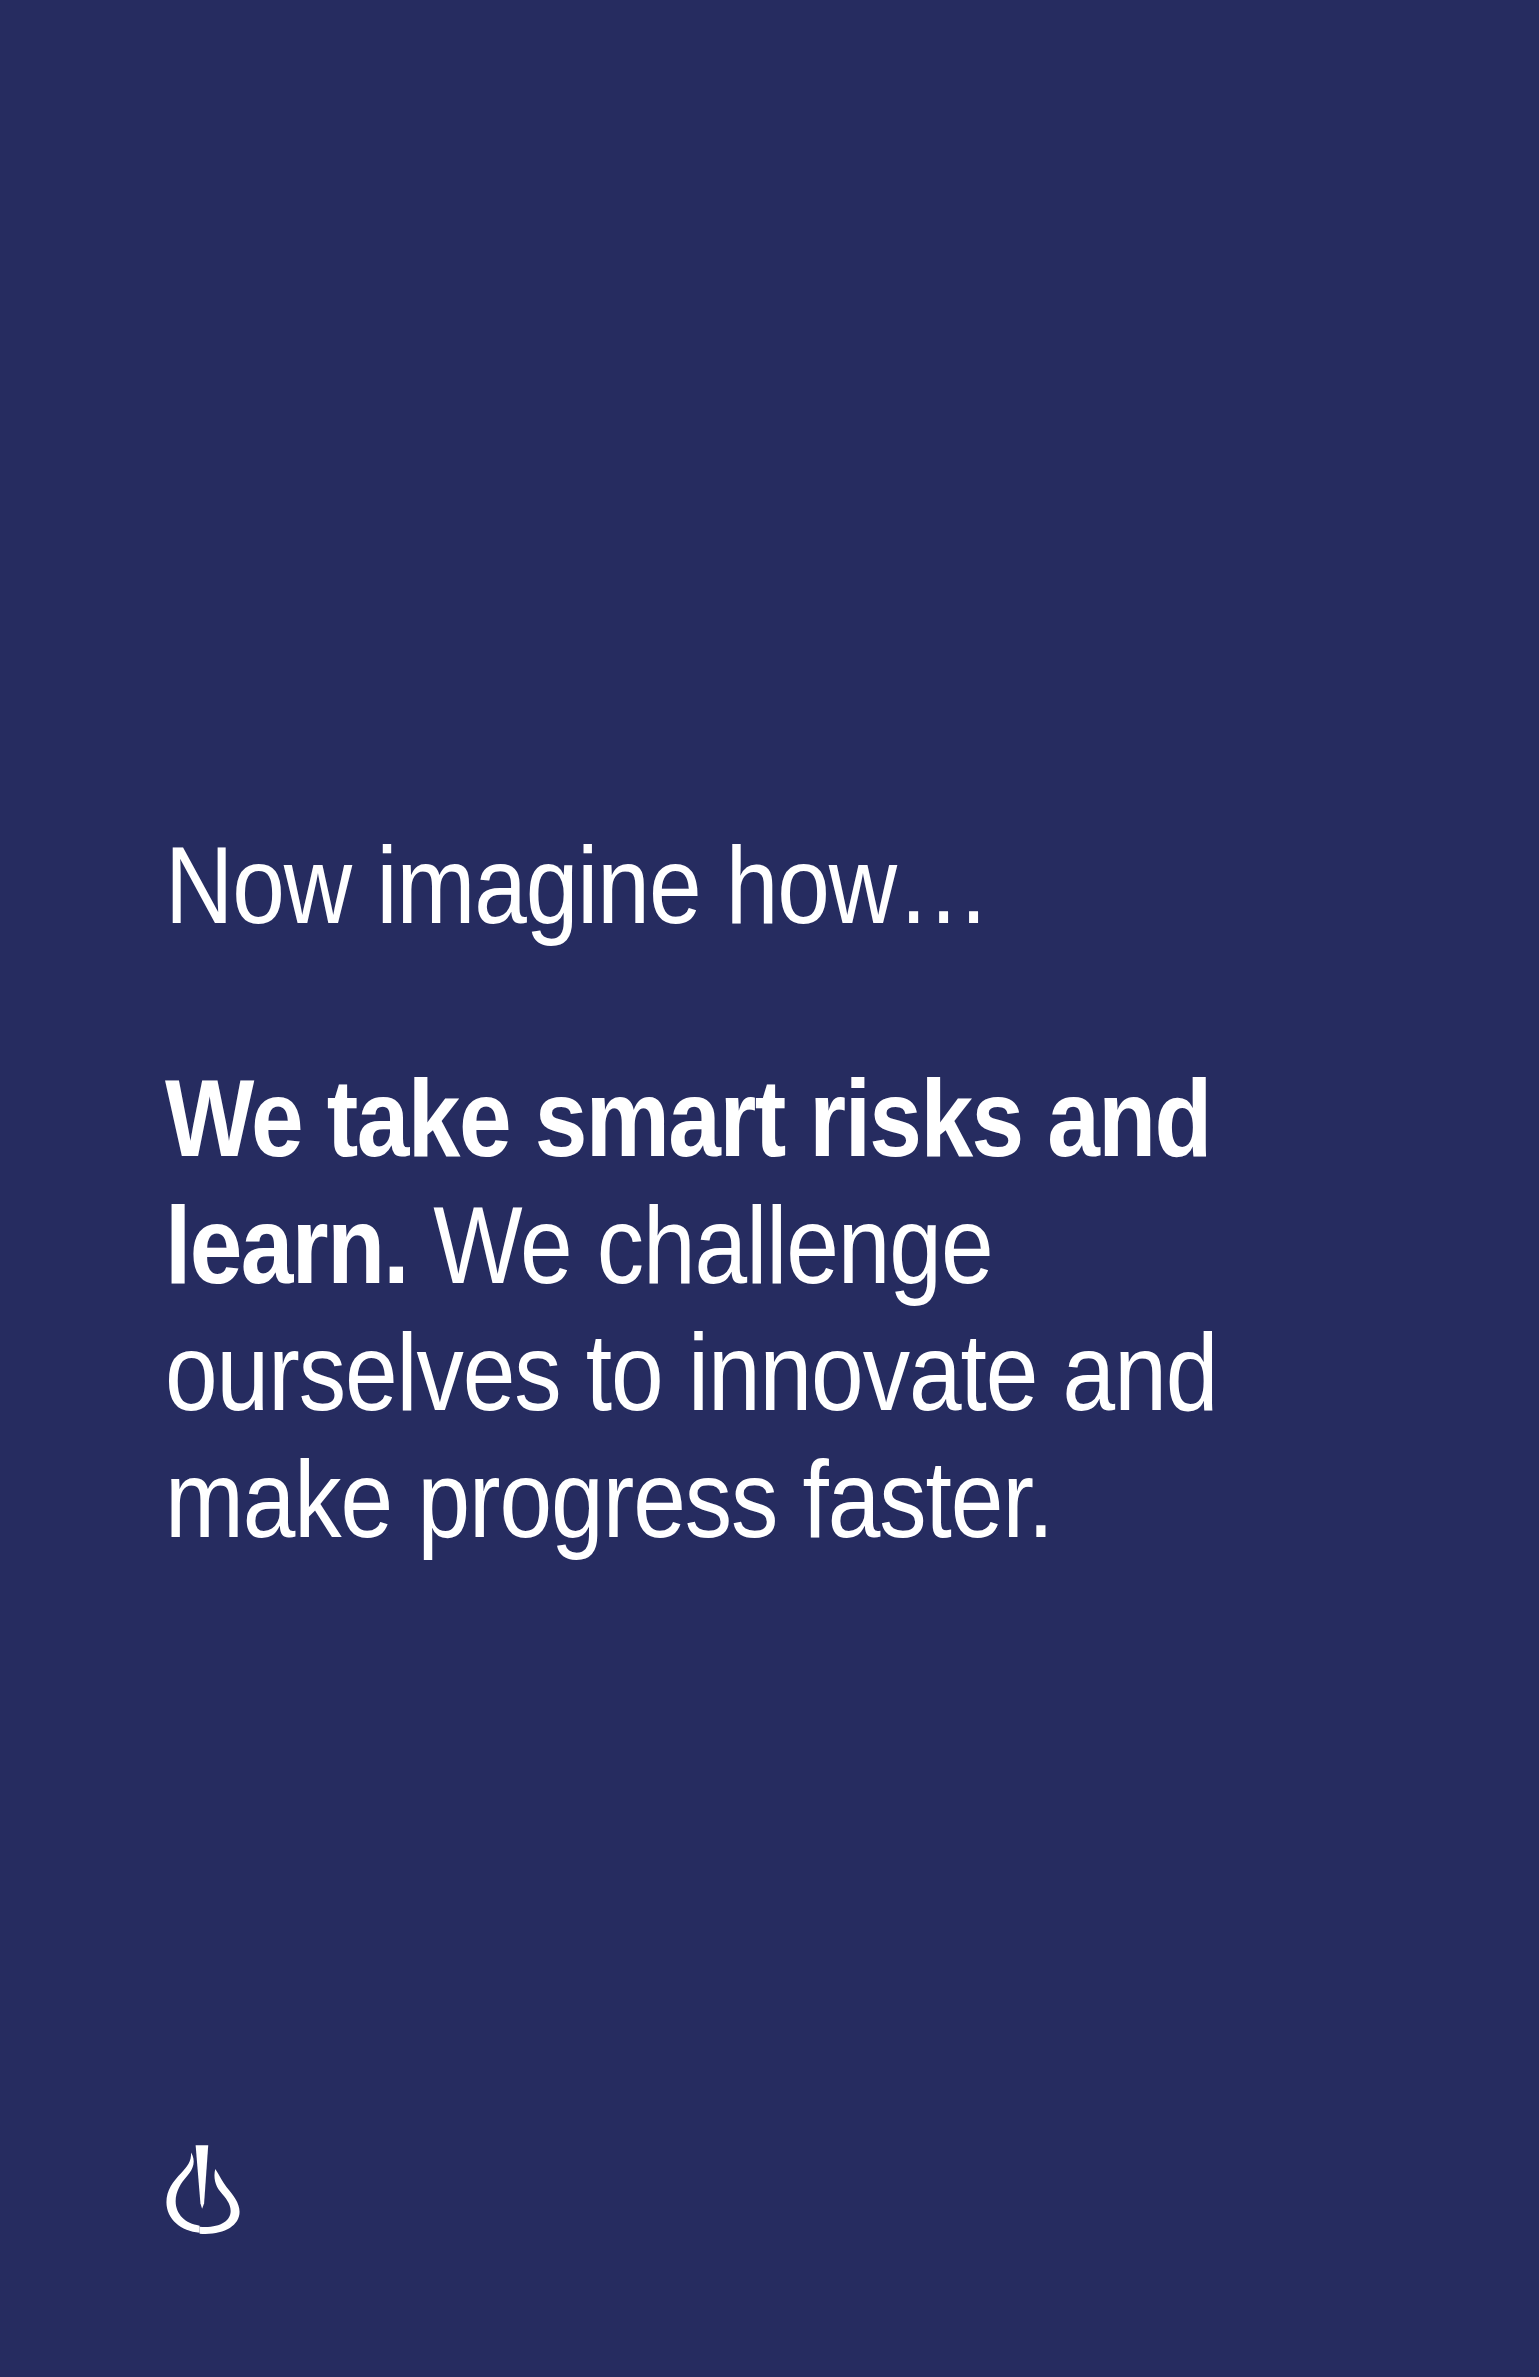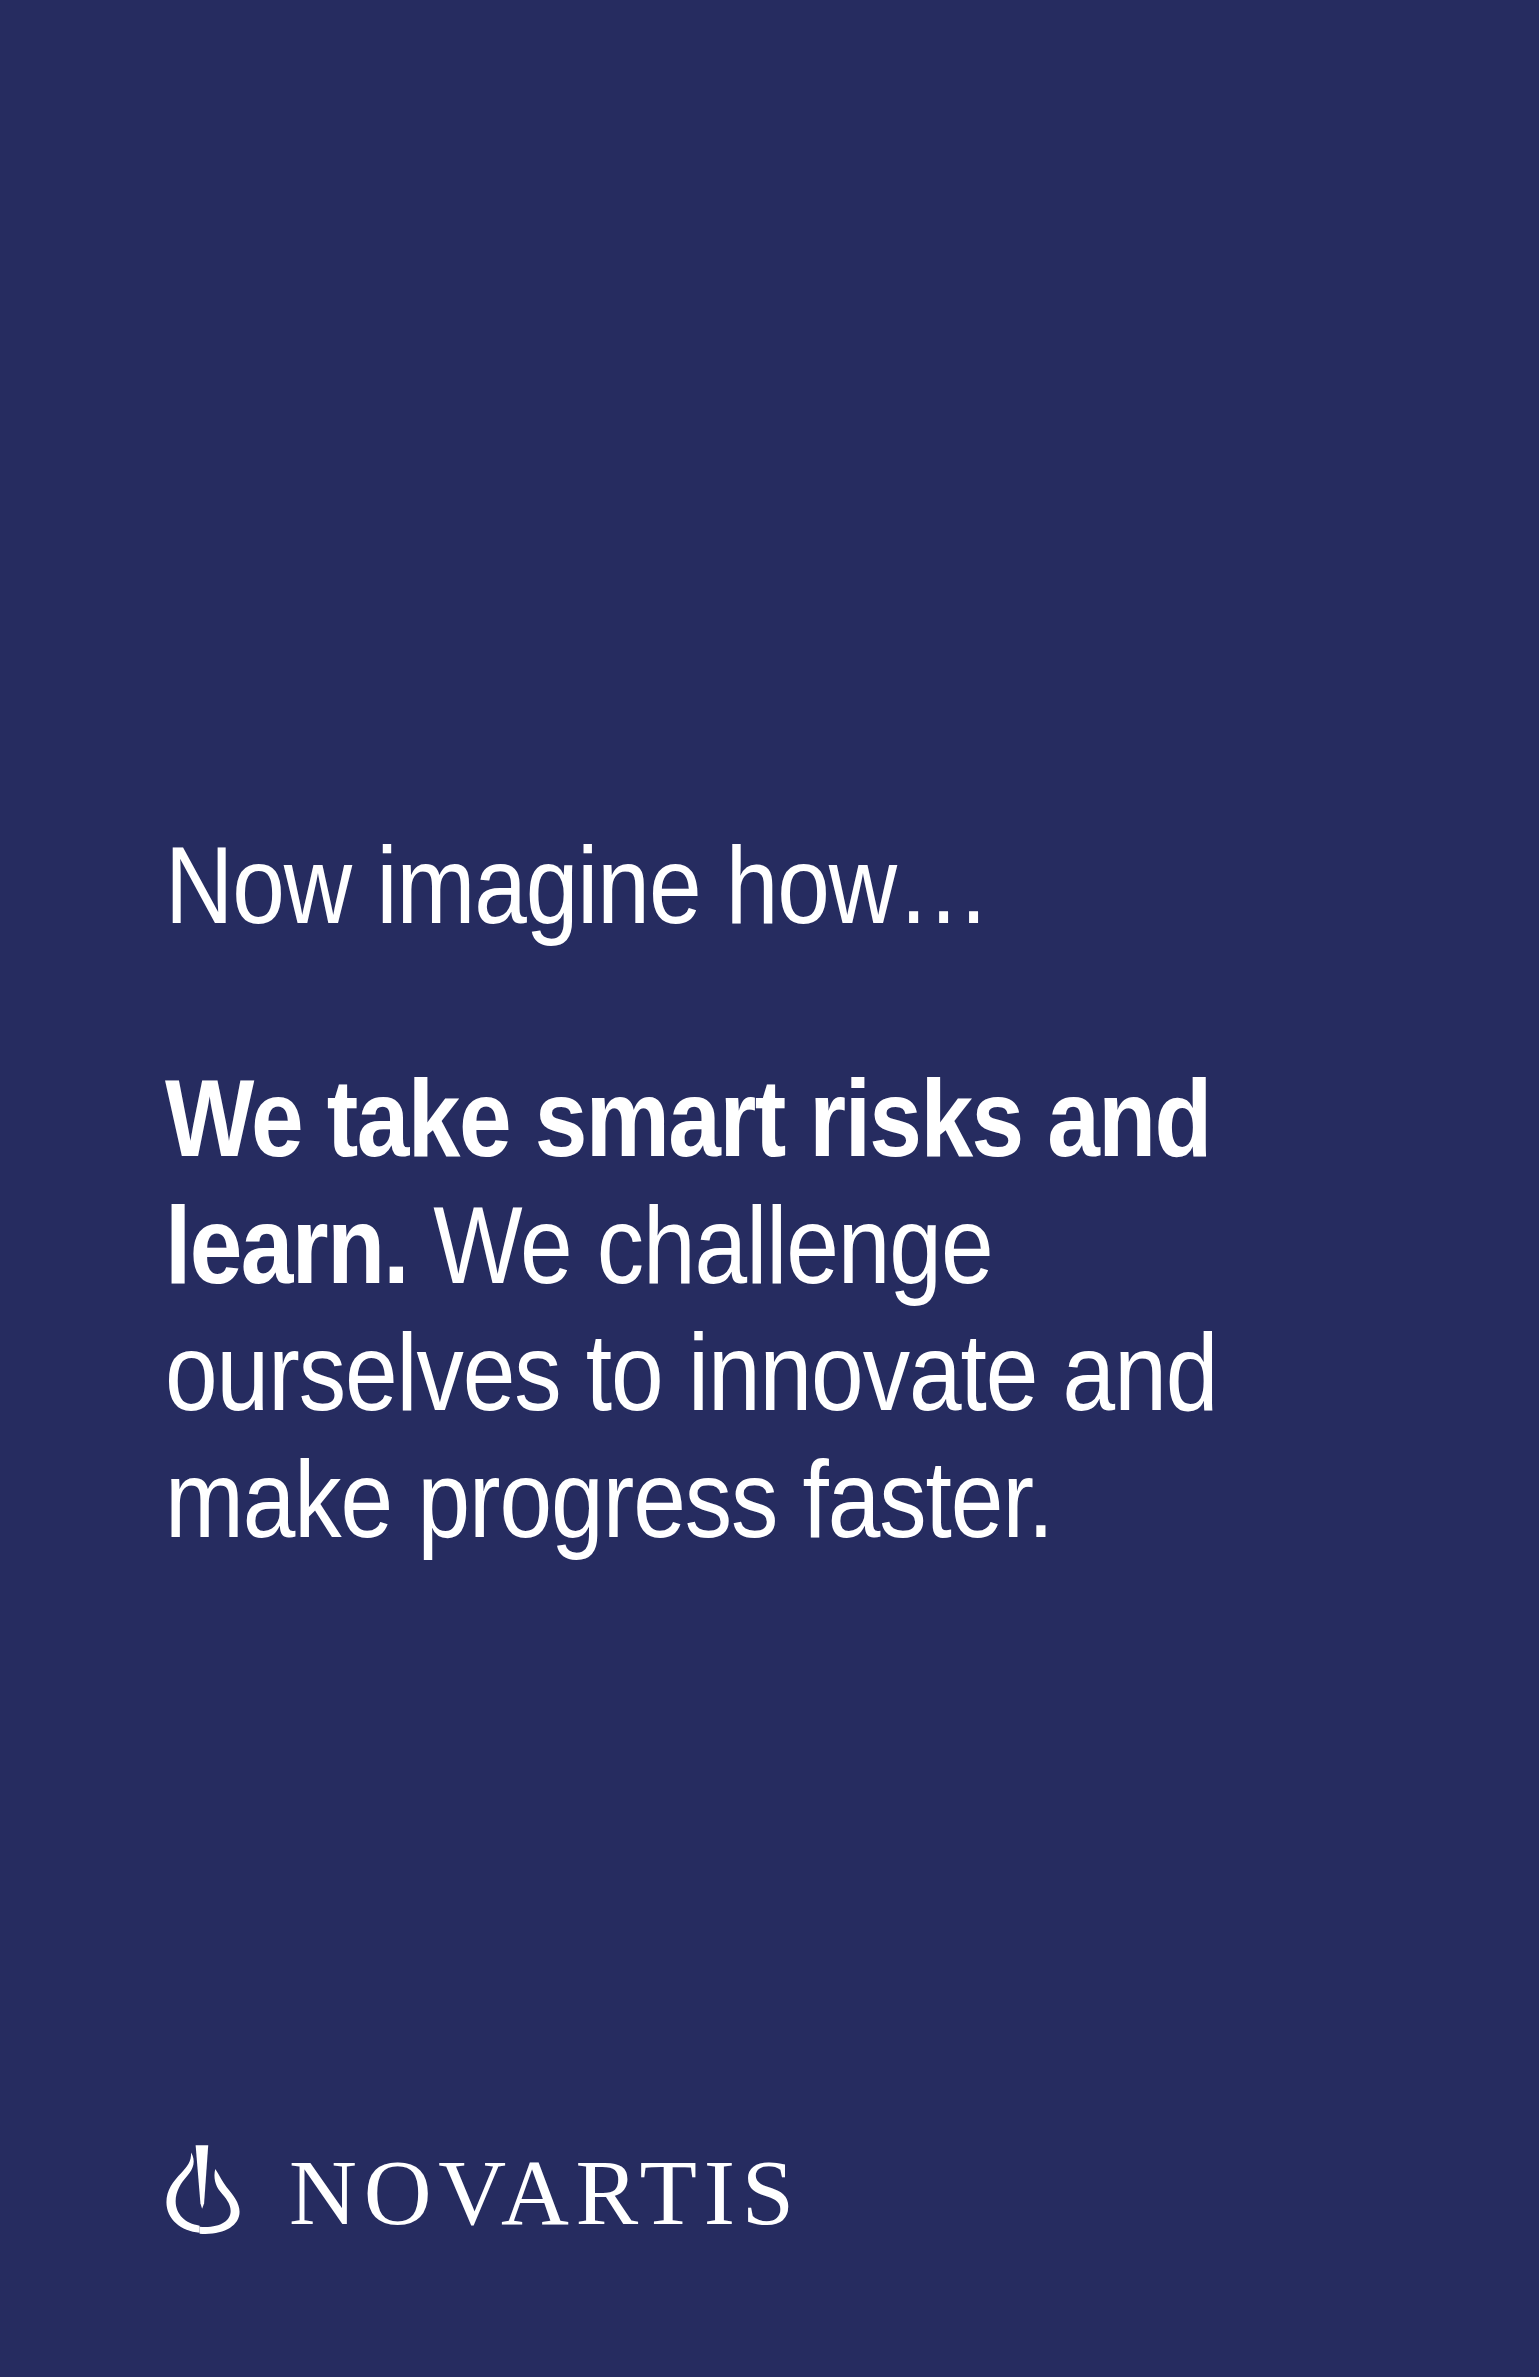--- a/index.html
+++ b/index.html
@@ -127,18 +127,17 @@
                C117.5 92.0 127.5 104.0 127.5 118.5
                C127.5 140.5 104.0 154.5 72.0 154.5
                C68.5 154.5 65.5 154.4 62.5 154.2
                L62.5 142.8
                C65.5 143.0 68.5 143.1 71.5 143.1
                C97.5 143.1 113.0 132.5 113.0 117.0
                C113.0 105.5 105.0 96.0 96.0 85.5
                C88.0 76.0 84.5 62.5 88.0 49.0 Z"></path>
     </svg>
 
-    <span class="logo-wordmark">NOVARTIS</span>
 
   </div>
 
 </div>
 
 
 </body></html>

